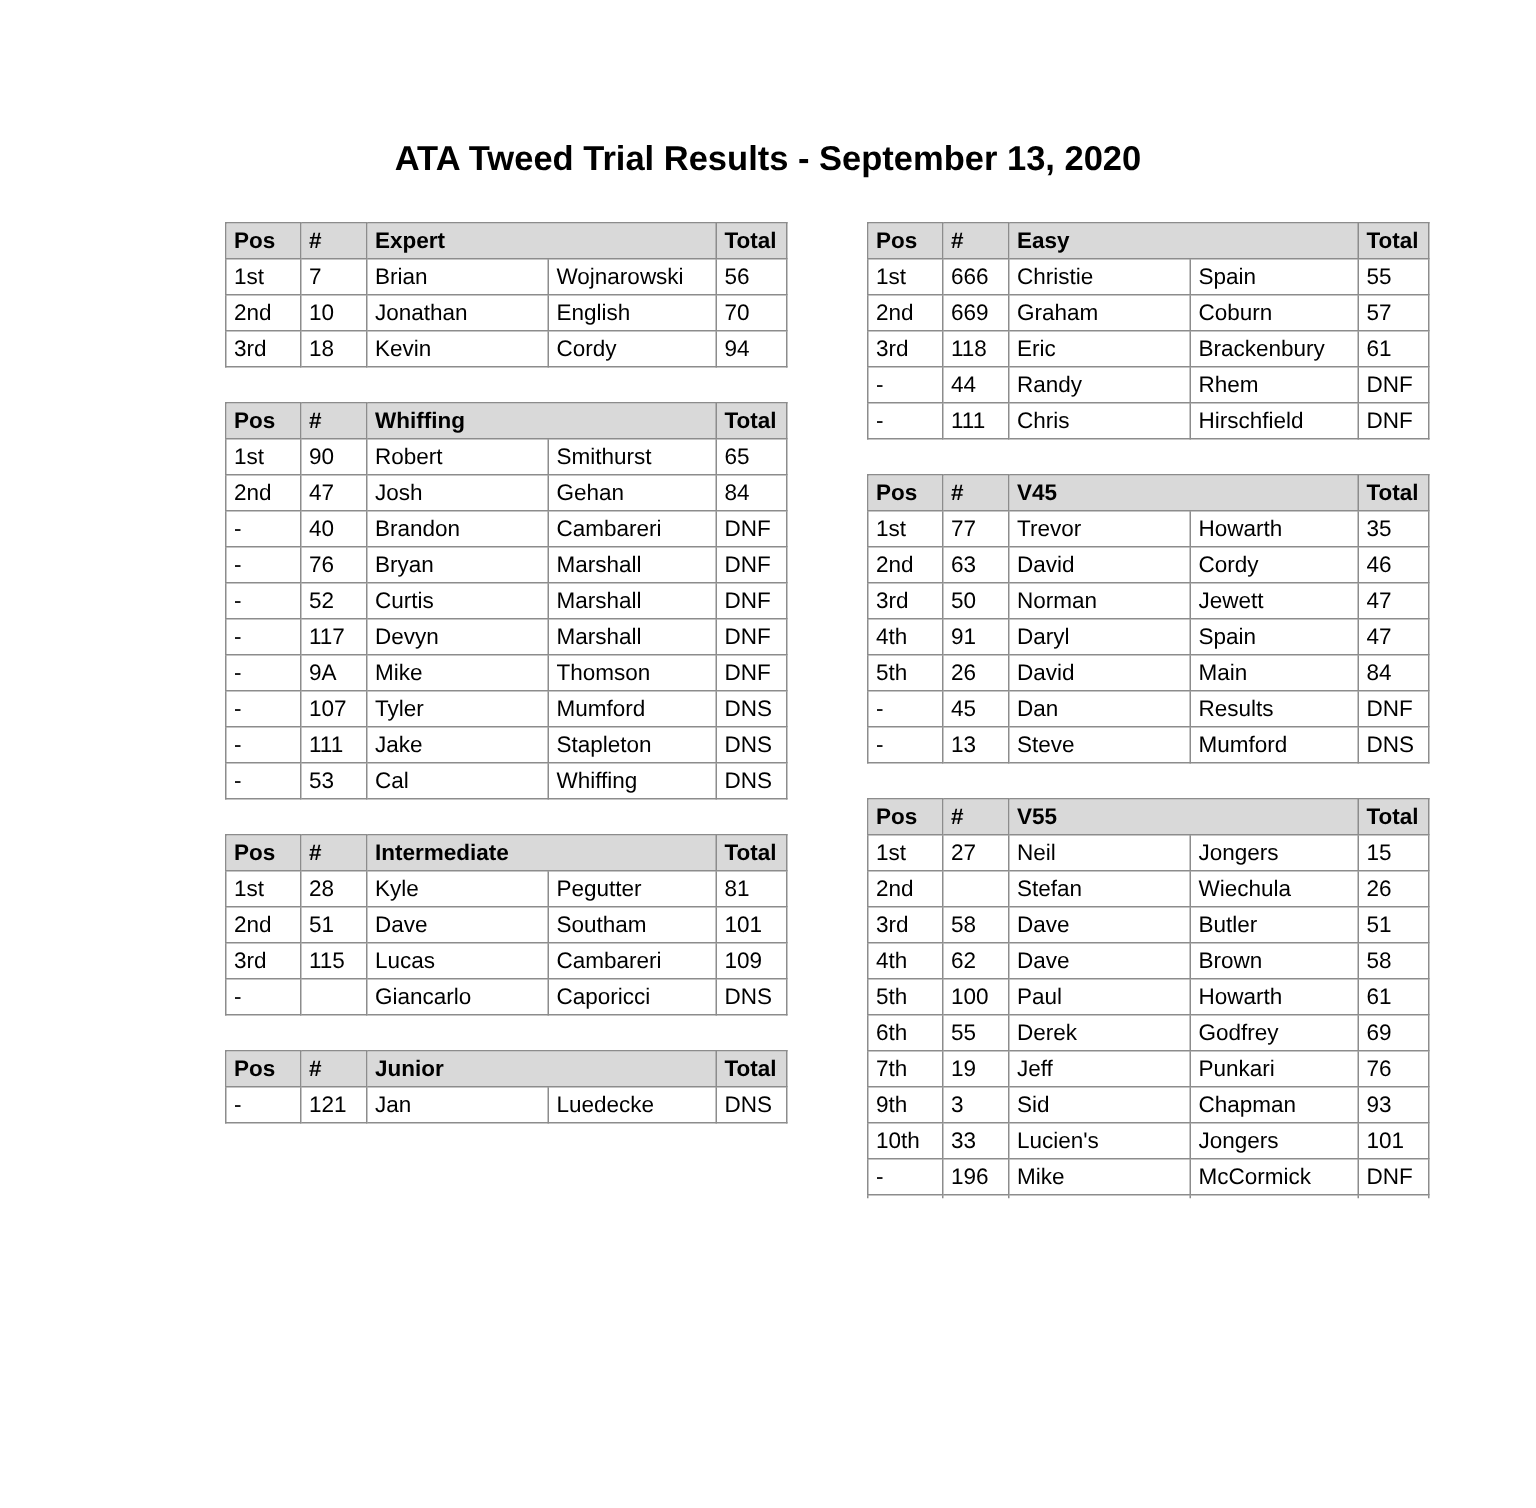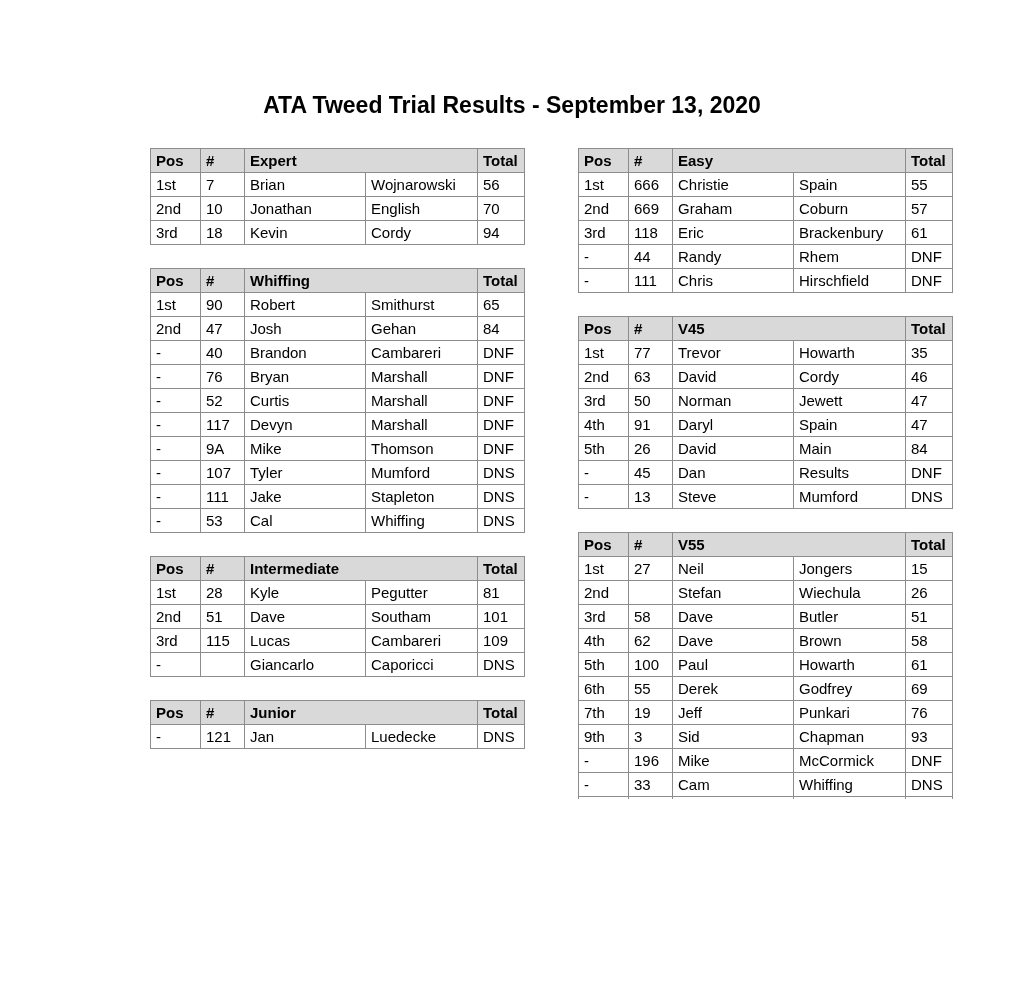--- a/index.html
+++ b/index.html
@@ -475,20 +475,27 @@
                 <td>76</td>
               </tr>
               <tr>
                 <td>9th</td>
                 <td>3</td>
                 <td>Sid</td>
                 <td>Chapman</td>
                 <td>93</td>
               </tr>
               <tr>
+                <td>10th</td>
+                <td>33</td>
+                <td>Lucien's</td>
+                <td>Jongers</td>
+                <td>101</td>
+              </tr>
+              <tr>
                 <td>-</td>
                 <td>196</td>
                 <td>Mike</td>
                 <td>McCormick</td>
                 <td>DNF</td>
               </tr>
               <tr>
                 <td>-</td>
                 <td>33</td>
                 <td>Cam</td>

